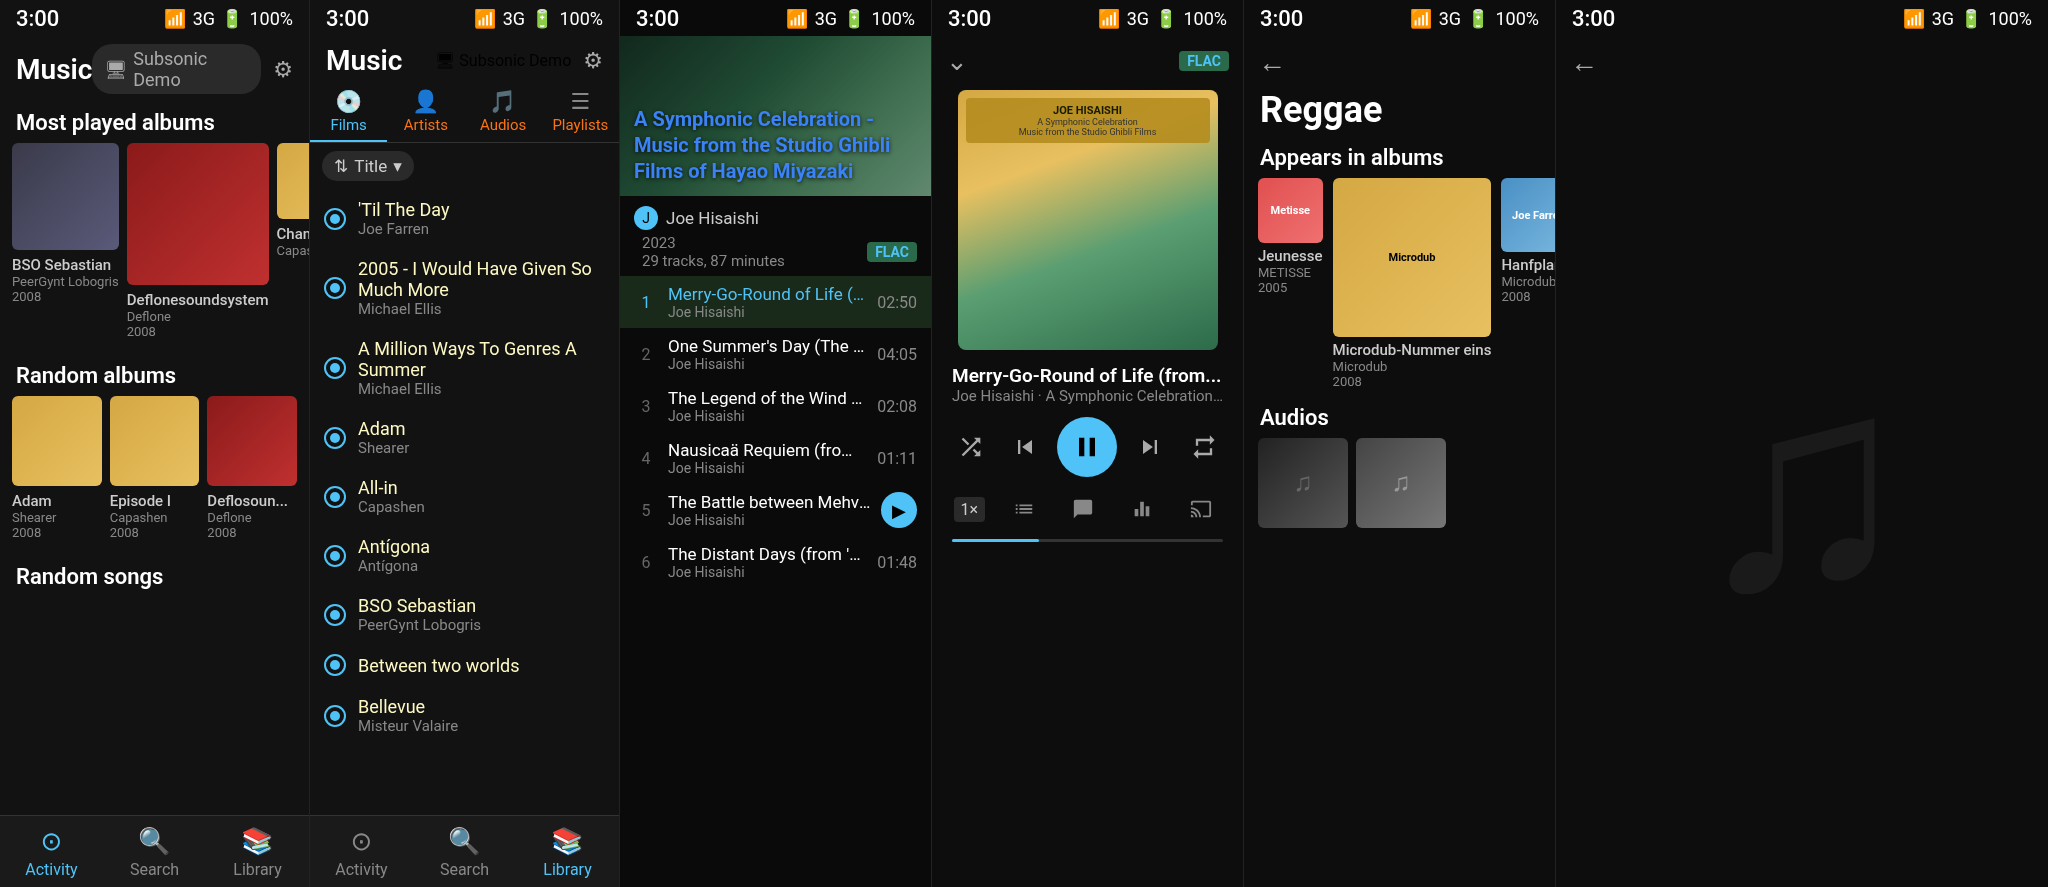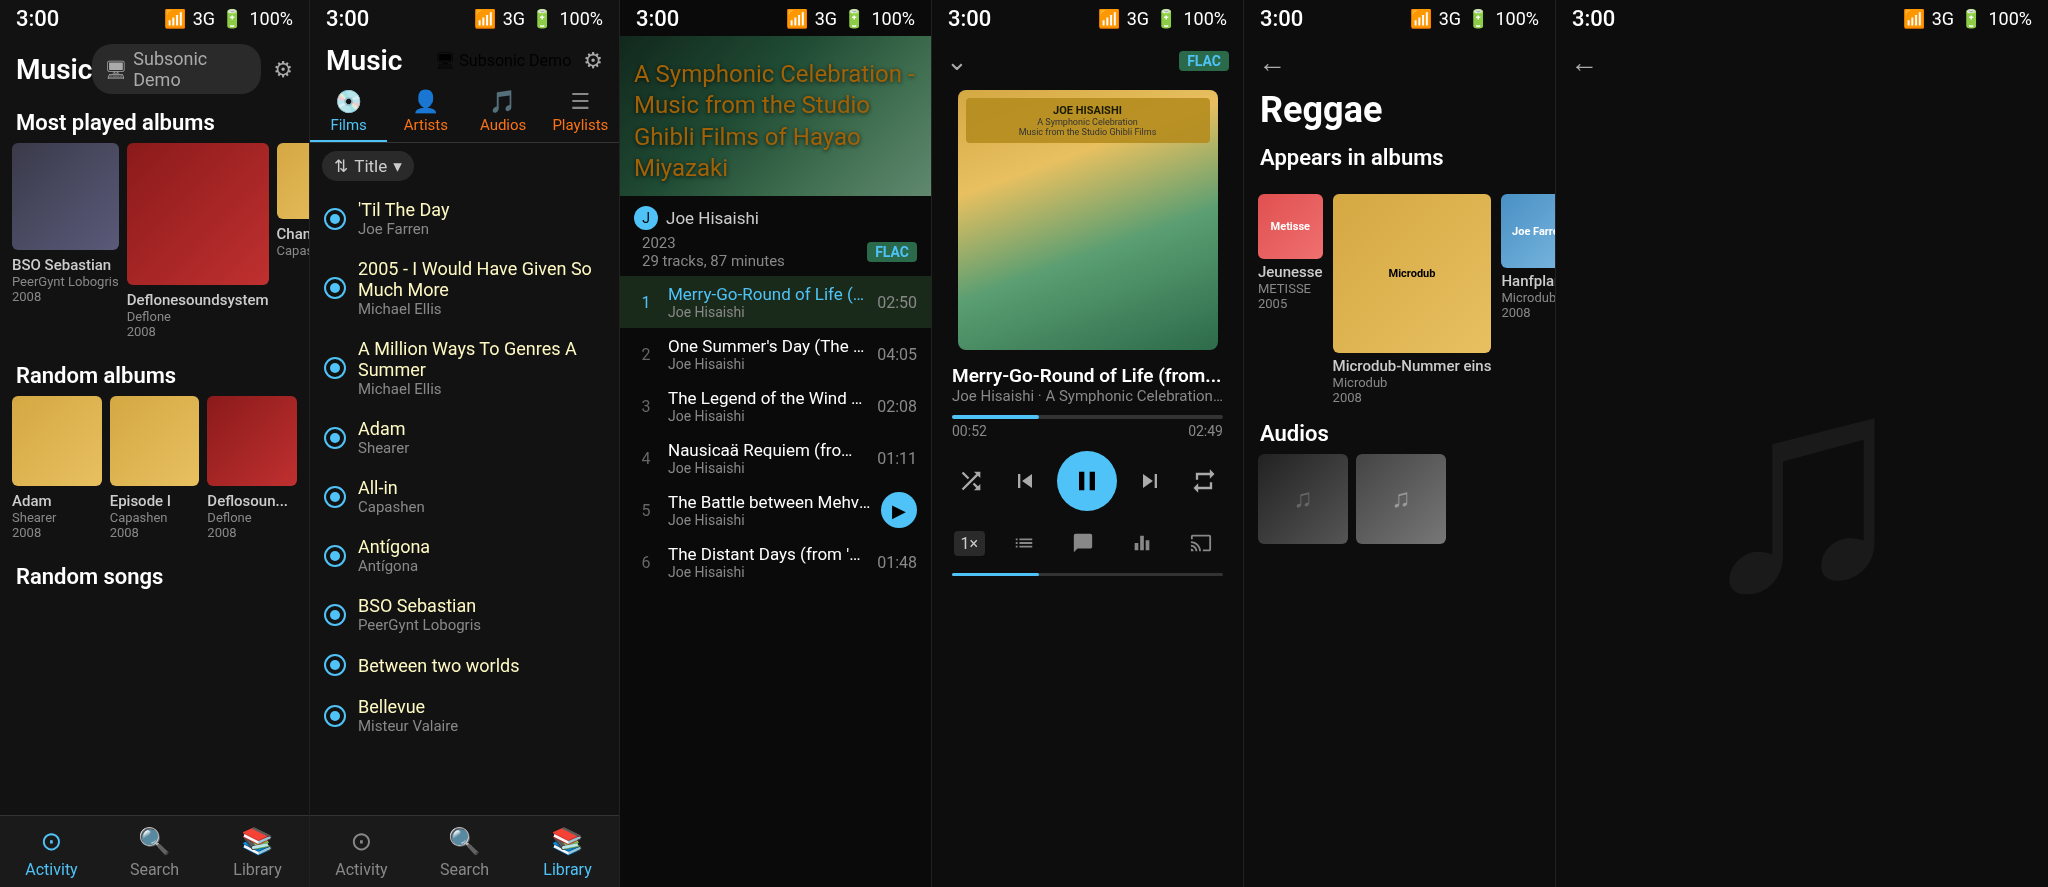--- a/index.html
+++ b/index.html
@@ -280,23 +280,23 @@
     .album-hero-overlay {
       position: absolute;
       top: 0; left: 0; right: 0; bottom: 0;
       background: rgba(0,0,0,0.3);
     }
     .album-hero-title {
       position: absolute;
       bottom: 12px;
       left: 14px;
       right: 14px;
-      font-size: 24px;
-      color: #a16207;
-      font-weight: 400;
+      font-size: 20px;
+      color: #3b82f6;
+      font-weight: 700;
       line-height: 1.3;
       text-shadow: 0 1px 4px rgba(0,0,0,0.8);
     }
 
     .album-meta {
       padding: 10px 14px 6px;
       flex-shrink: 0;
     }
     .album-meta-artist {
       display: flex;
@@ -564,21 +564,21 @@
       font-size: 36px;
       color: #fff;
       font-weight: 700;
       padding: 4px 16px 10px;
       flex-shrink: 0;
     }
     .panel-5 .appears-title {
       font-size: 22px;
       color: #fff;
       font-weight: 600;
-      padding: 4px 16px 24px;
+      padding: 4px 16px 8px;
       flex-shrink: 0;
     }
     .genre-album-row {
       display: flex;
       gap: 10px;
       padding: 0 14px 12px;
       overflow: hidden;
       flex-shrink: 0;
     }
     .genre-album-card {
@@ -1027,29 +1027,20 @@
         <div class="label-line2">Music from the Studio Ghibli Films</div>
       </div>
     </div>
   </div>
 
   <div class="player-track-info">
     <div class="player-track-title">Merry-Go-Round of Life (from...</div>
     <div class="player-track-sub">Joe Hisaishi · A Symphonic Celebration - Music from the Studio...</div>
   </div>
 
-  <div class="progress-area">
-    <div class="progress-bar-bg">
-      <div class="progress-bar-fill" style="width:32%;"></div>
-    </div>
-    <div class="progress-times">
-      <span class="progress-time">00:52</span>
-      <span class="progress-time">02:49</span>
-    </div>
-  </div>
 
   <div class="player-controls">
     <div class="ctrl-btn">
       <svg width="28" height="28" viewBox="0 0 24 24" fill="#aaa">
           <path d="M10.59 9.17L5.41 4 4 5.41l5.17 5.17 1.42-1.41zM14.5 4l2.04 2.04L4 18.59 5.41 20 17.96 7.46 20 9.5V4h-5.5zm.33 9.41l-1.41 1.41 3.13 3.13L14.5 20H20v-5.5l-2.04 2.04-3.13-3.13z"></path>
         </svg>
     </div>
     <div class="ctrl-btn">
       <svg width="28" height="28" viewBox="0 0 24 24" fill="#aaa">
           <path d="M6 6h2v12H6zm3.5 6l8.5 6V6z"></path>

